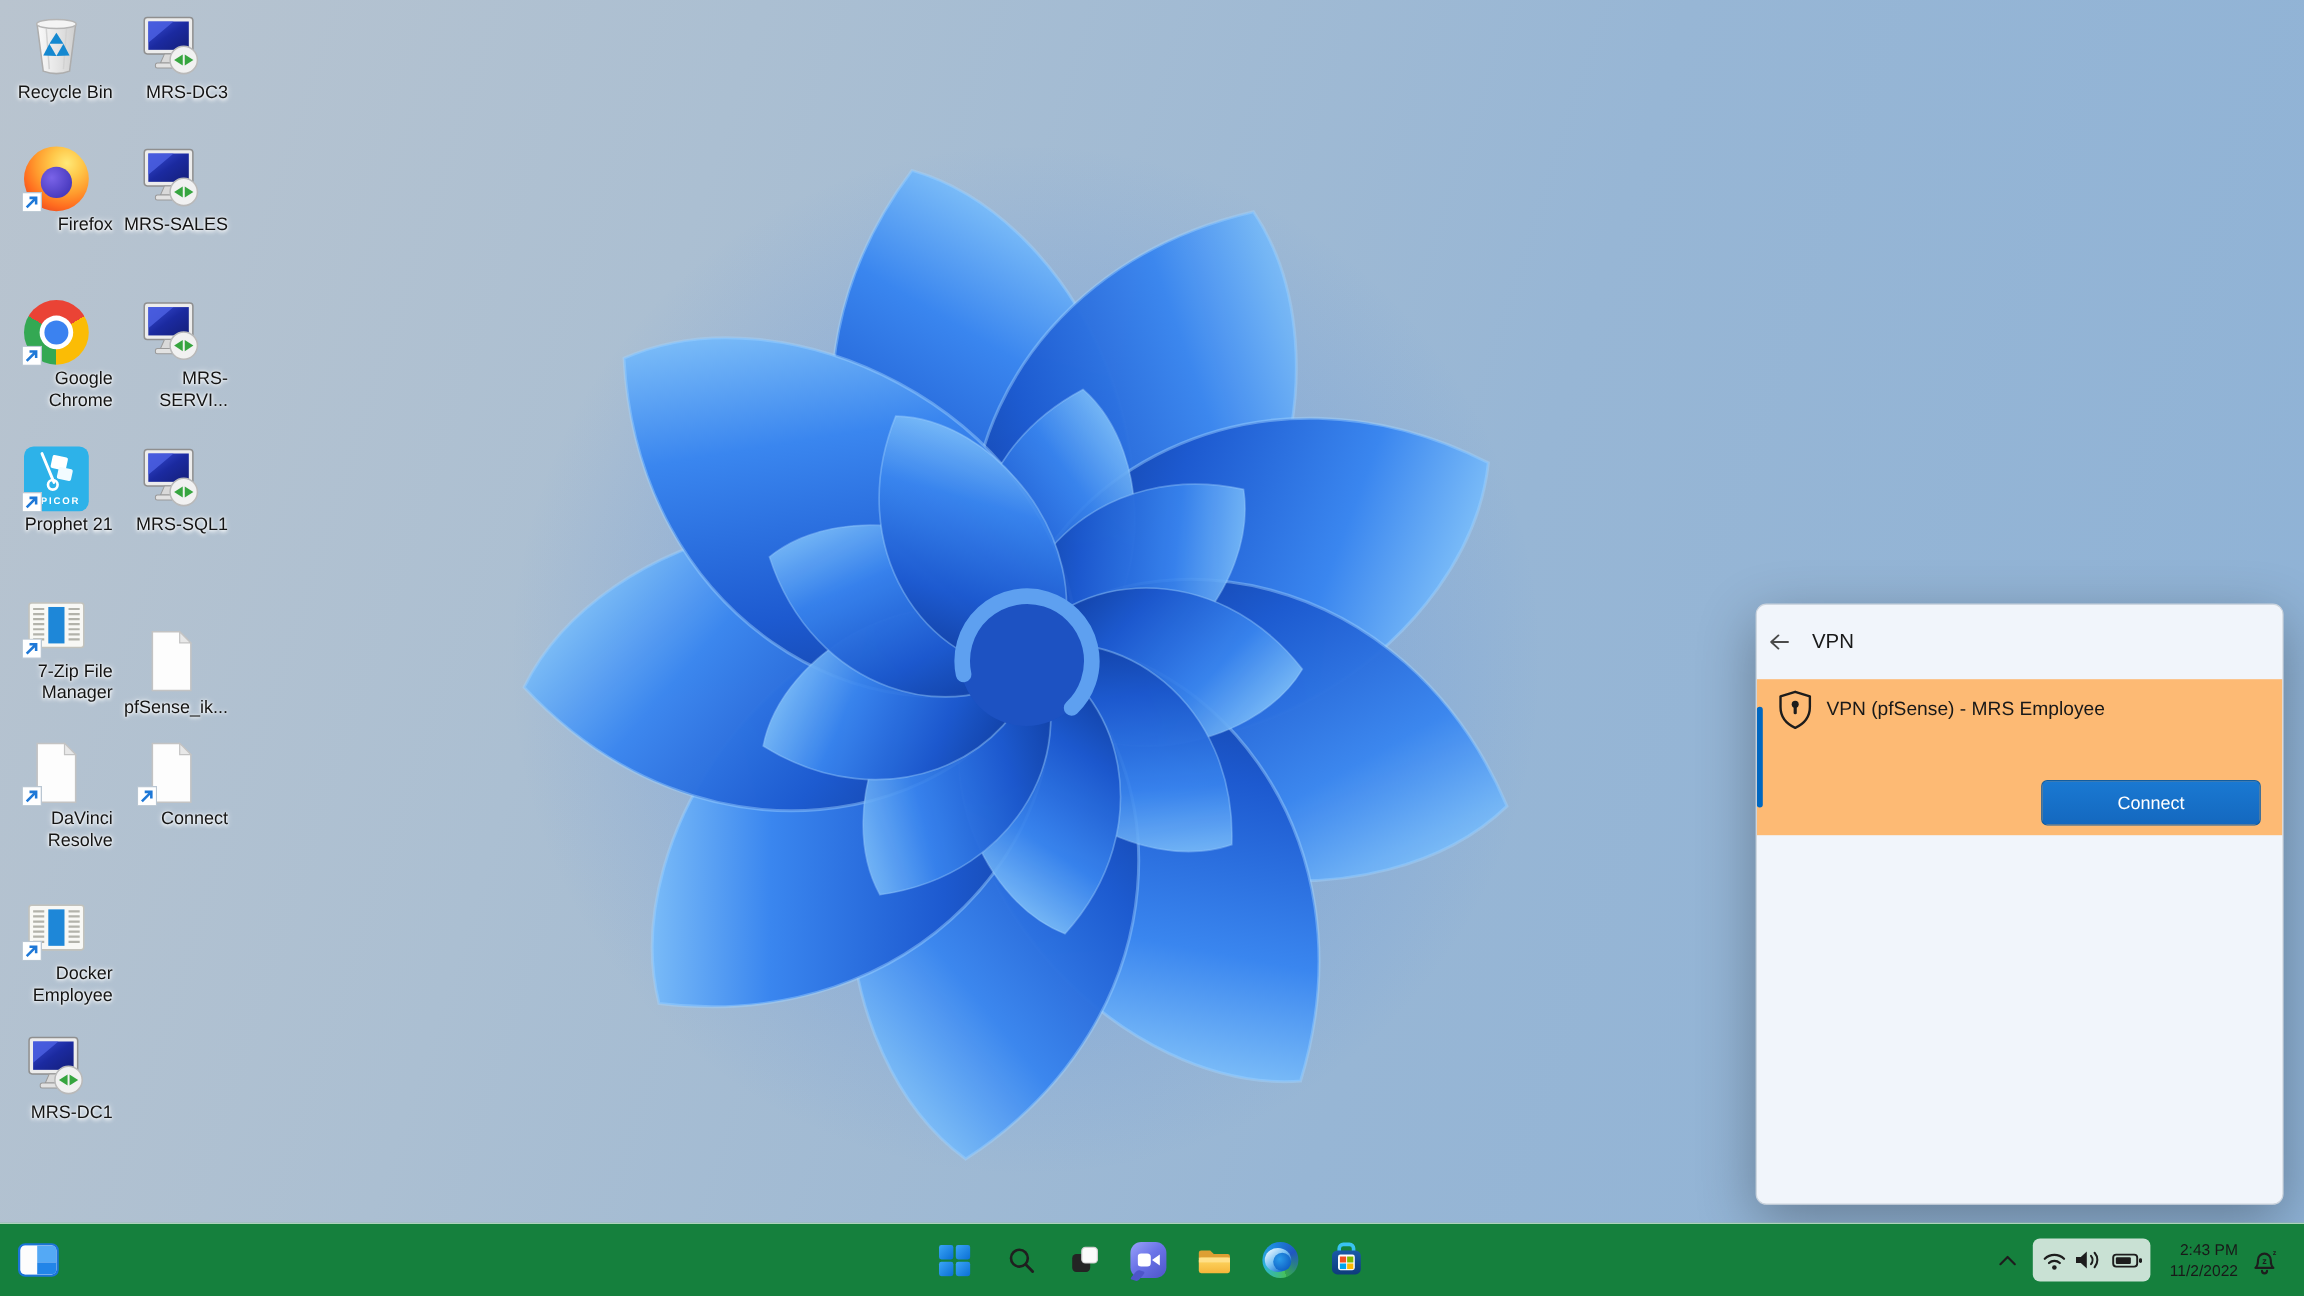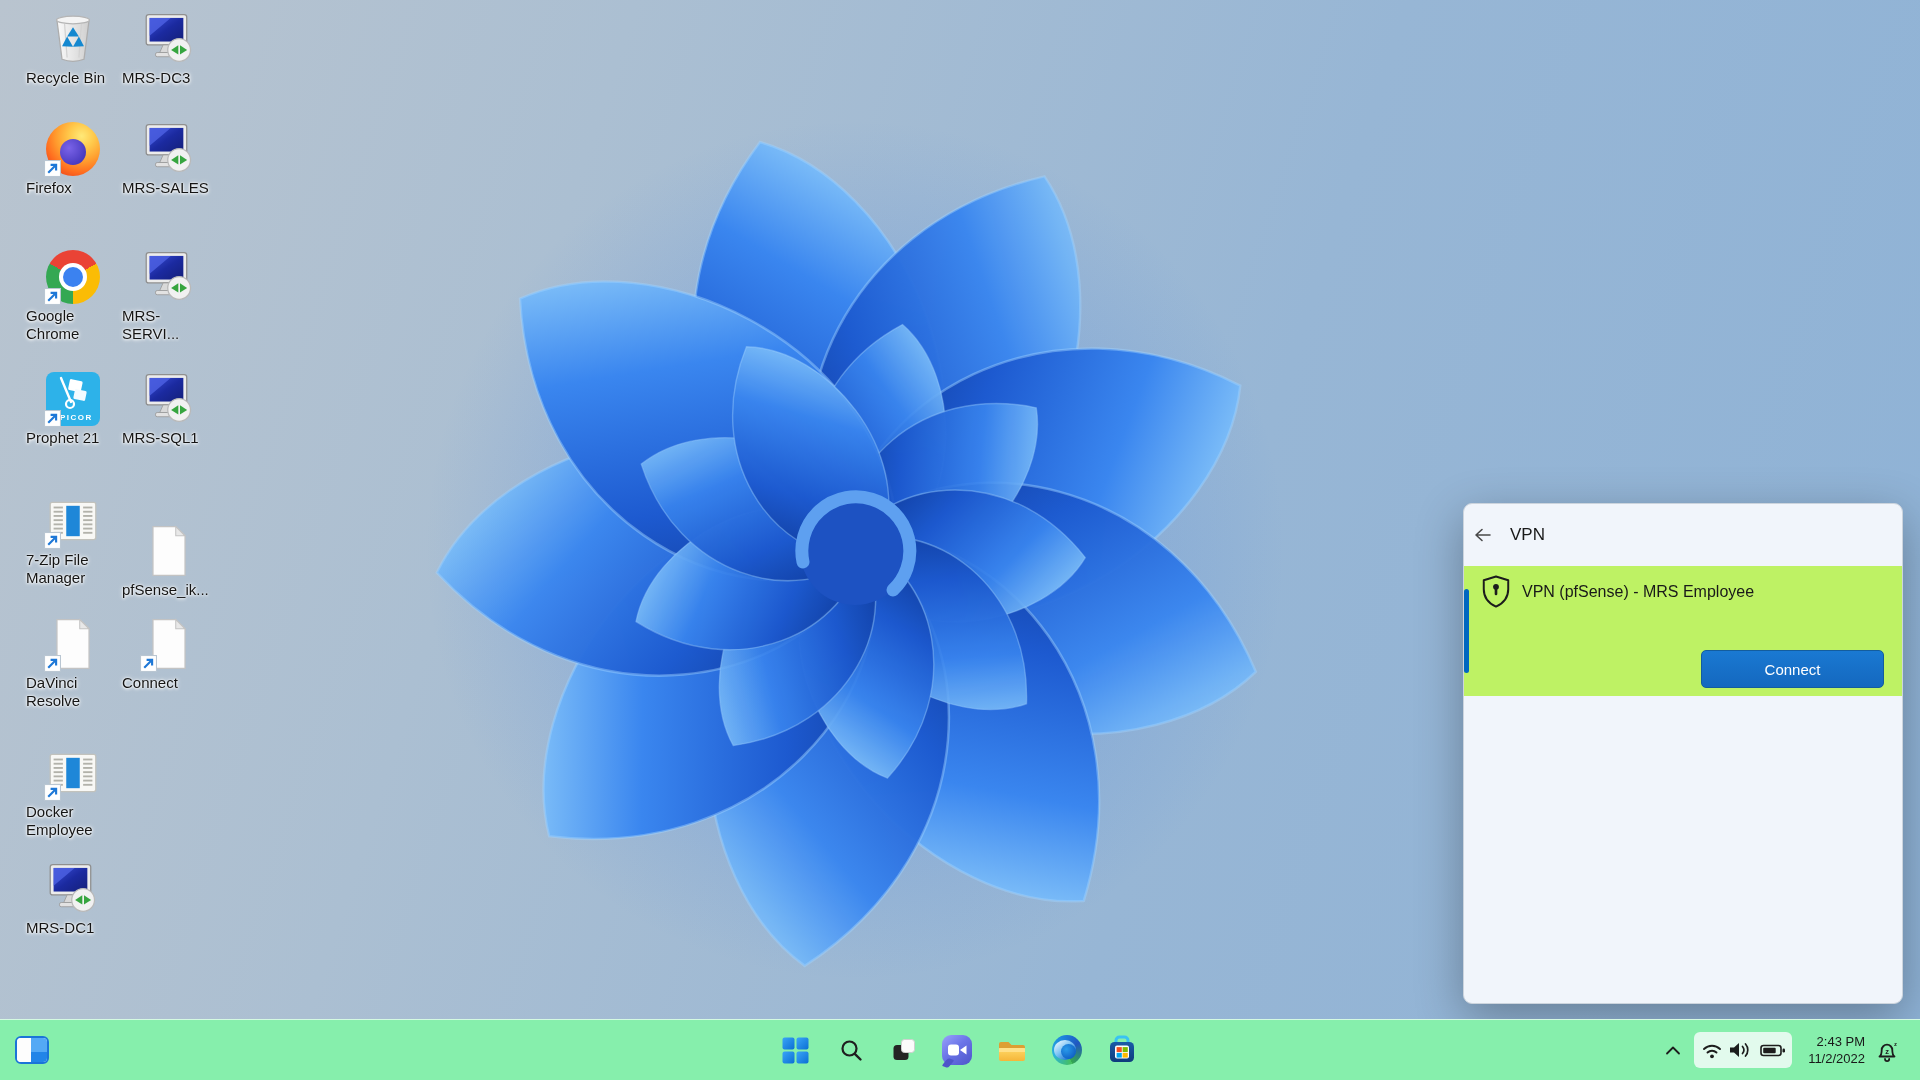--- a/index.html
+++ b/index.html
@@ -4,21 +4,21 @@
 <style>
   html,body{margin:0;padding:0;width:1920px;height:1080px;overflow:hidden;
     font-family:"Liberation Sans",sans-serif;}
   body{position:relative;
     background:linear-gradient(108deg,#b9c4cf 0%,#abbfd2 28%,#97b6d5 62%,#8eb2d6 100%);}
 
   
   .bloom{position:absolute;left:335px;top:110px;pointer-events:none;}
 
   
-  .dicon{position:absolute;width:94px;text-align:left;cursor:default;margin-left:26px;}
+  .dicon{position:absolute;width:94px;text-align:right;cursor:default;}
   .icwrap{width:54px;height:54px;margin:0 auto;position:relative;}
   .icimg{display:block;margin:0 auto;}
   .lbl{margin-top:3px;font-size:15px;line-height:18px;color:#141414;
     text-shadow:0 0 2px #fff,0 0 5px rgba(255,255,255,.95),0 1px 3px rgba(255,255,255,.85);}
   .badge-svg{position:absolute;left:-2px;bottom:-1px;width:17px;height:17px;}
 
   .chrome{width:54px;height:54px;border-radius:50%;position:relative;margin:0 auto;
     background:conic-gradient(from -60deg,#ea4335 0 120deg,#fbbc05 120deg 240deg,#34a853 240deg 360deg);}
   .chrome::before{content:"";position:absolute;inset:13px;background:#fff;border-radius:50%;}
   .chrome::after{content:"";position:absolute;inset:17px;background:#3b82f0;border-radius:50%;}
@@ -33,32 +33,32 @@
   .p21 svg{position:absolute;top:4px;left:9px;}
   .p21-text{font-size:8px;font-weight:bold;color:#fff;letter-spacing:1.5px;margin-bottom:4px;}
 
   
   .vpn-panel{position:absolute;left:1463px;top:503px;width:440px;height:501px;
     background:#f1f5fb;border:1px solid #ccd4dd;border-radius:9px;
     box-shadow:0 14px 48px rgba(0,0,0,.30);overflow:hidden;box-sizing:border-box;}
   .vpn-header{position:absolute;top:0;left:0;right:0;height:62px;display:flex;align-items:center;}
   .back-btn{width:38px;height:34px;border-radius:5px;display:flex;align-items:center;justify-content:center;}
   .vpn-title{font-size:17px;color:#191919;margin-left:8px;}
-  .vpn-card{position:absolute;top:62px;left:0;right:0;height:130px;background:#bef264;}
+  .vpn-card{position:absolute;top:62px;left:0;right:0;height:130px;background:#fdba74;}
   .vpn-accent{position:absolute;left:0;top:23px;width:5px;height:84px;border-radius:4px;}
   .vpn-row{position:absolute;left:16px;top:8px;right:16px;height:36px;display:flex;align-items:center;}
   .vpn-name{margin-left:10px;font-size:16px;color:#191919;}
   .connect-btn{position:absolute;left:237px;top:84px;width:183px;height:38px;border-radius:5px;
     background:linear-gradient(#1a79d2,#1468bf);border:1px solid #135d9e;color:#fff;font-size:15px;
     font-family:"Liberation Sans",sans-serif;cursor:pointer;}
   .vpn-footer{position:absolute;bottom:0;left:0;right:0;height:58px;border-top:1px solid #d6dce4;
     display:flex;align-items:center;padding-left:17px;font-size:15px;color:#222;cursor:pointer;}
 
   
-  .taskbar{position:absolute;left:0;bottom:0;width:1920px;height:60px;background:#86efac;
+  .taskbar{position:absolute;left:0;bottom:0;width:1920px;height:60px;background:#15803d;
     border-top:1px solid rgba(255,255,255,.65);margin-top:38px;}
   .tb-btn{position:absolute;top:10px;width:40px;height:40px;border-radius:5px;
     display:flex;align-items:center;justify-content:center;cursor:pointer;}
   .widgets-btn{left:12px;}
   .widgets-ic{width:30px;height:24px;border:2.5px solid #1b74d8;border-radius:6px;display:flex;overflow:hidden;background:#fff;}
   .widgets-ic .wl{width:45%;background:#fdfdfd;}
   .widgets-ic .wr{width:55%;display:flex;flex-direction:column;}
   .widgets-ic .wr .t{flex:3;background:#54a9f5;}
   .widgets-ic .wr .b{flex:2;background:#2285e8;}
 

